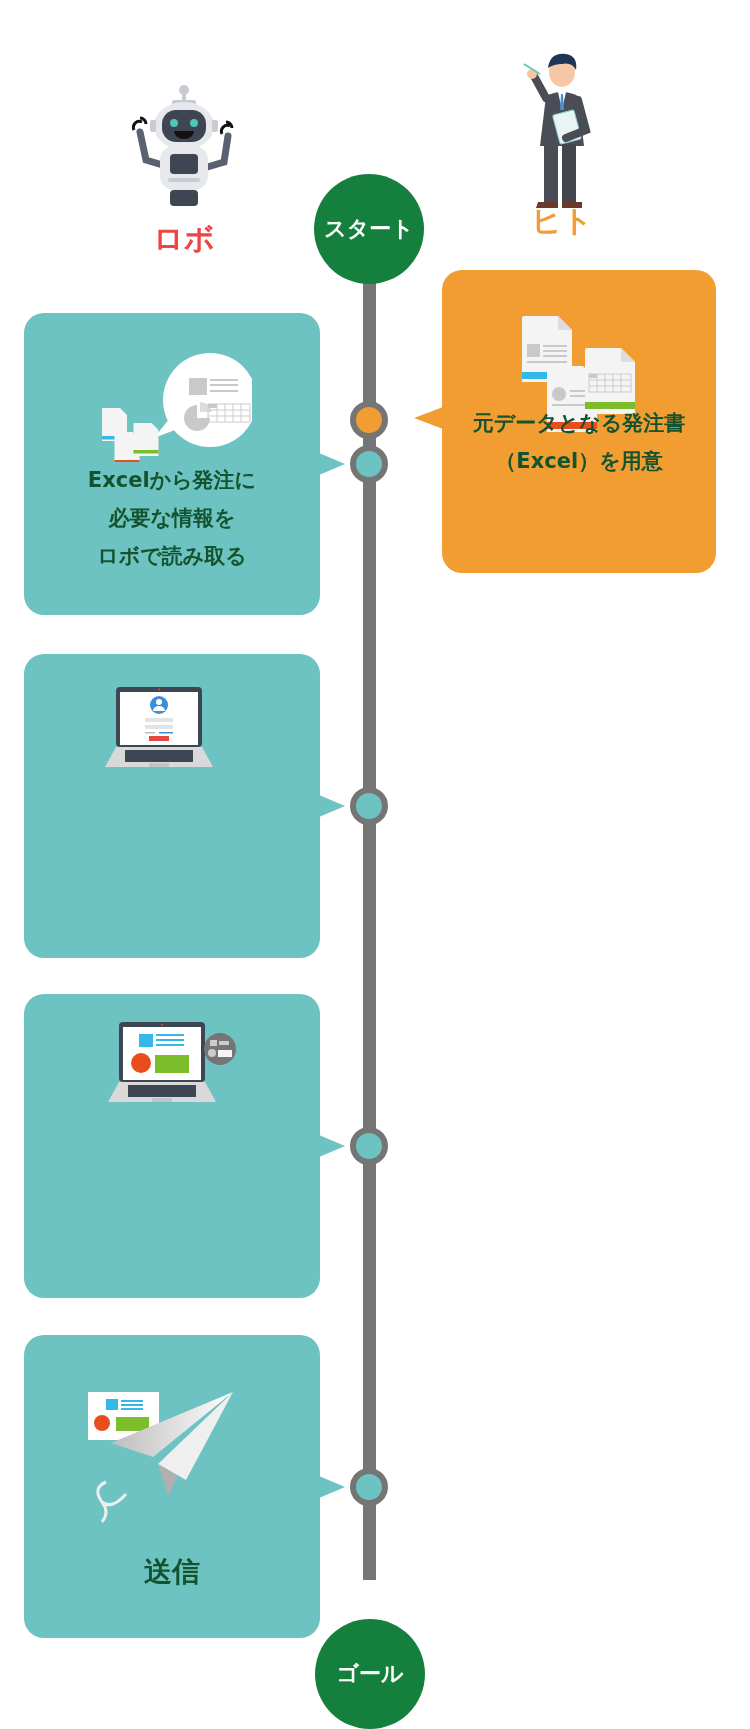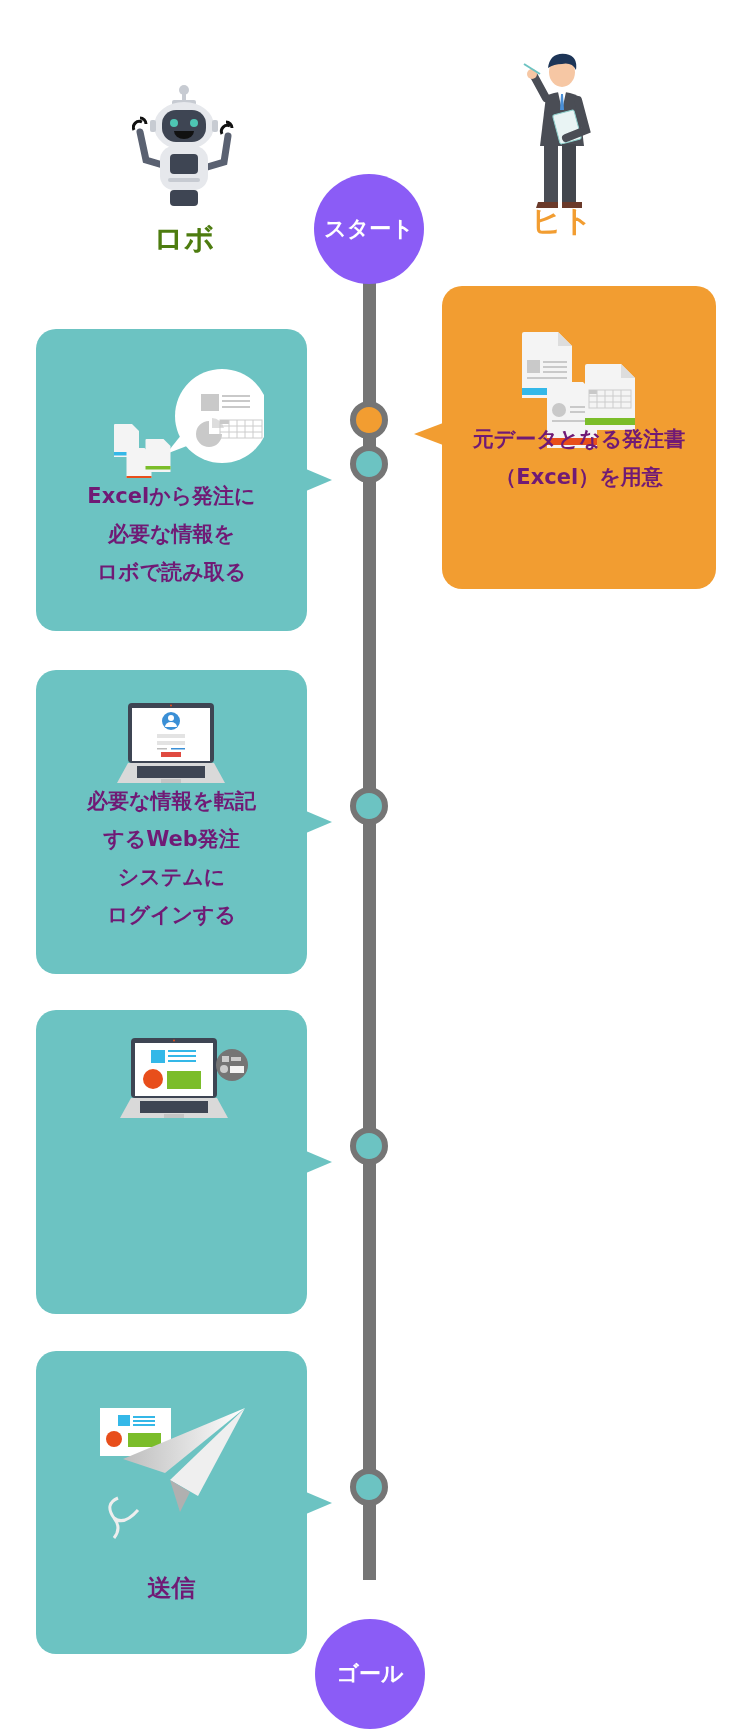--- a/index.html
+++ b/index.html
@@ -1,33 +1,33 @@
 <!DOCTYPE html>
 <html><head>
 <meta charset="utf-8">
 <style>
   html, body { margin: 0; padding: 0; background: #ffffff; }
   body { width: 750px; height: 1729px; position: relative; overflow: hidden;
          font-family: "DejaVu Sans", "Liberation Sans", sans-serif; }
   .abs { position: absolute; }
   .actor-label { position: absolute; font-weight: bold; font-size: 30px; line-height: 34px; text-align: center; width: 120px; }
-  .robo-label { left: 124px; top: 222px; color: #4d7c0f; font-family: Liberation Serif, serif; }
+  .robo-label { left: 124px; top: 222px; color: #ef4444; font-family: Liberation Serif, serif; }
   .hito-label { left: 502px; top: 204px; color: #f29d31; }
 
   .timeline-line { position: absolute; left: 363px; top: 270px; width: 13px; height: 1310px; background: #757575; }
-  .terminal { position: absolute; width: 110px; height: 110px; border-radius: 50%; background: #8b5cf6;
+  .terminal { position: absolute; width: 110px; height: 110px; border-radius: 50%; background: #15803d;
               color: #fff; font-weight: bold; font-size: 22px; display: flex; align-items: center; justify-content: center; }
   .start { left: 314px; top: 174px; }
   .goal { left: 315px; top: 1619px; }
 
   .dot { position: absolute; width: 26px; height: 26px; border-radius: 50%; border: 6px solid #757575; background: #6cc3c2; }
   .dot.orange { background: #f29d31; }
 
-  .card { position: absolute; border-radius: 20px; color: #701a75; font-weight: bold; margin-top: 16px; }
-  .card.teal { background: #6cc3c2; left: 36px; width: 271px; }
+  .card { position: absolute; border-radius: 20px; color: #14532d; font-weight: bold; }
+  .card.teal { background: #6cc3c2; left: 24px; width: 296px; }
   .card.orange { background: #f29d31; left: 442px; top: 270px; width: 274px; height: 303px; }
   .card .pointer { position: absolute; width: 0; height: 0; }
   .card.teal .pointer { right: -25px; border-top: 11px solid transparent; border-bottom: 11px solid transparent; border-left: 26px solid #6cc3c2; }
   .card.orange .pointer { left: -28px; top: 137px; border-top: 11px solid transparent; border-bottom: 11px solid transparent; border-right: 29px solid #f29d31; }
   .card-text { position: absolute; left: 0; right: 0; text-align: center; font-size: 21px; line-height: 38px; white-space: pre-line; }
   .icon { position: absolute; }
 </style>
 </head>
 <body>
 
@@ -161,24 +161,20 @@
       <path d="M48 24 a6 5 0 0 1 12 0z" fill="#fff"></path>
     <rect x="40" y="31" width="28" height="4" fill="#e3e3e3"></rect>
     <rect x="40" y="38" width="28" height="4" fill="#e3e3e3"></rect>
     <rect x="40" y="45" width="10" height="1.5" fill="#bbb"></rect>
       <rect x="54" y="45" width="14" height="1.5" fill="#3a8fd6"></rect>
     <rect x="44" y="49" width="20" height="5" fill="#e04a40"></rect>
     <path d="M11 60 h86 l11 20 h-108z" fill="#d9d9d9"></path>
     <rect x="20" y="63" width="68" height="12" fill="#3e4553"></rect>
     <rect x="44" y="76" width="20" height="4" fill="#c4c4c4"></rect>
   </svg>
-  <div class="card-text" style="top:112px">必要な情報を転記
-するWeb発注
-システムに
-ログインする</div>
 </div>
 
 <div class="card teal" style="top:994px;height:304px">
   <div class="pointer" style="top:141px"></div>
   <svg class="icon" style="left:84px;top:28px" width="128" height="84" viewBox="0 0 128 84">
     <rect x="11" y="0" width="86" height="60" rx="4" fill="#3e4553"></rect>
     <rect x="15" y="5" width="78" height="53" fill="#ffffff"></rect>
     <circle cx="54" cy="2.5" r="1" fill="#e84e1b"></circle>
     <rect x="31" y="12" width="14" height="13" fill="#34b8e8"></rect>
     <rect x="48" y="12" width="28" height="2" fill="#34b8e8"></rect>
@@ -211,14 +207,14 @@
       <linearGradient id="pg" x1="0" x2="1" y1="0" y2="0">
         <stop offset="0" stop-color="#bdbdbd"></stop>
           <stop offset="1" stop-color="#ffffff"></stop>
       </linearGradient>
     </defs>
     <path d="M147 2 L25 53 L67 67 L147 2z" fill="url(#pg)"></path>
     <path d="M147 2 L72 74 L100 90 z" fill="#efefef"></path>
     <path d="M72 74 L82 106 L92 86 z" fill="#b0b0b0"></path>
     <path d="M20 92 q-14 6 -4 20 q10 8 24 -8 M16 112 q8 10 0 20" stroke="#eeeeee" stroke-width="3" fill="none"></path>
   </svg>
-  <div class="card-text" style="top:218px;font-size:24px">送信</div>
+  <div class="card-text" style="top:218px;font-size:28px">送信</div>
 </div>
 
 </body></html>

